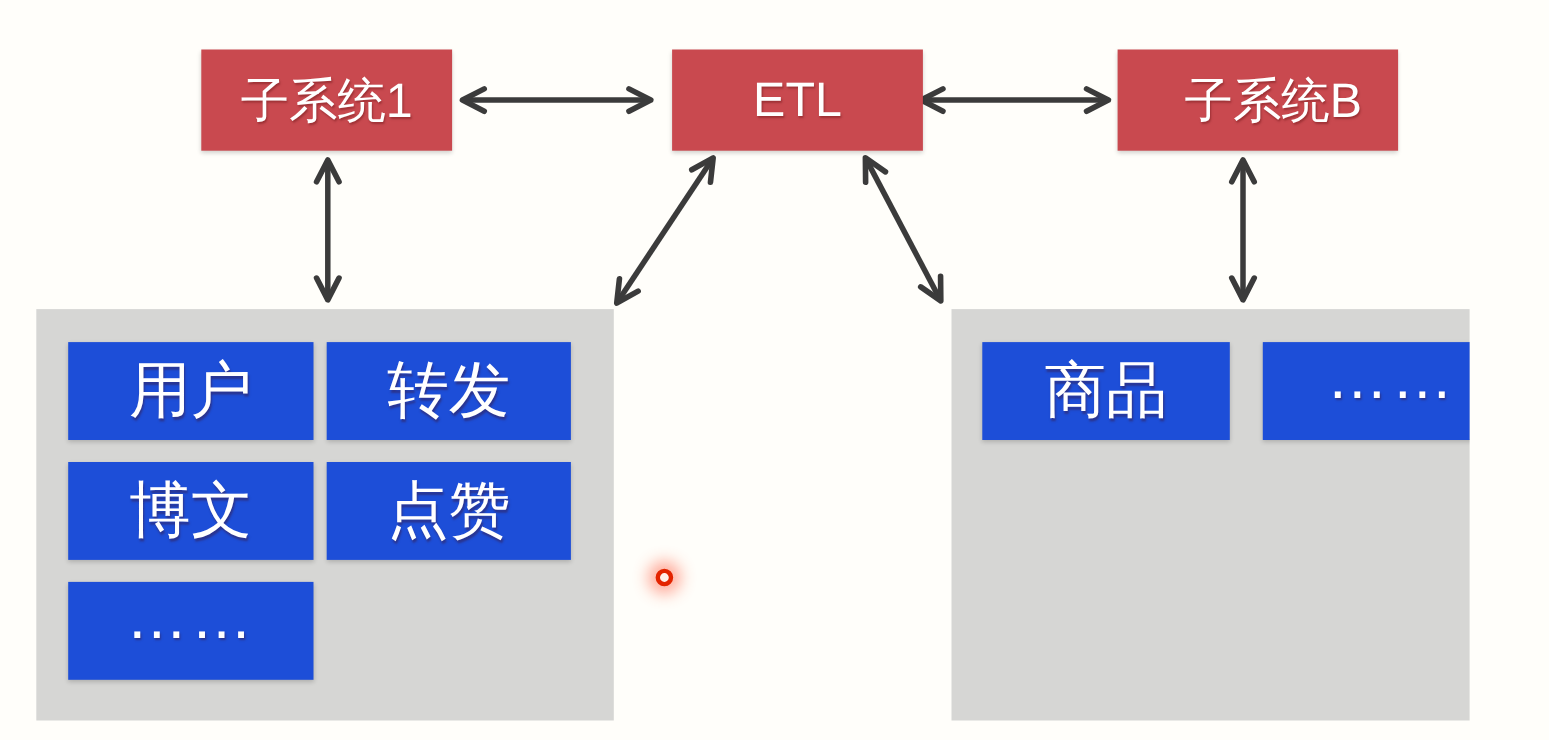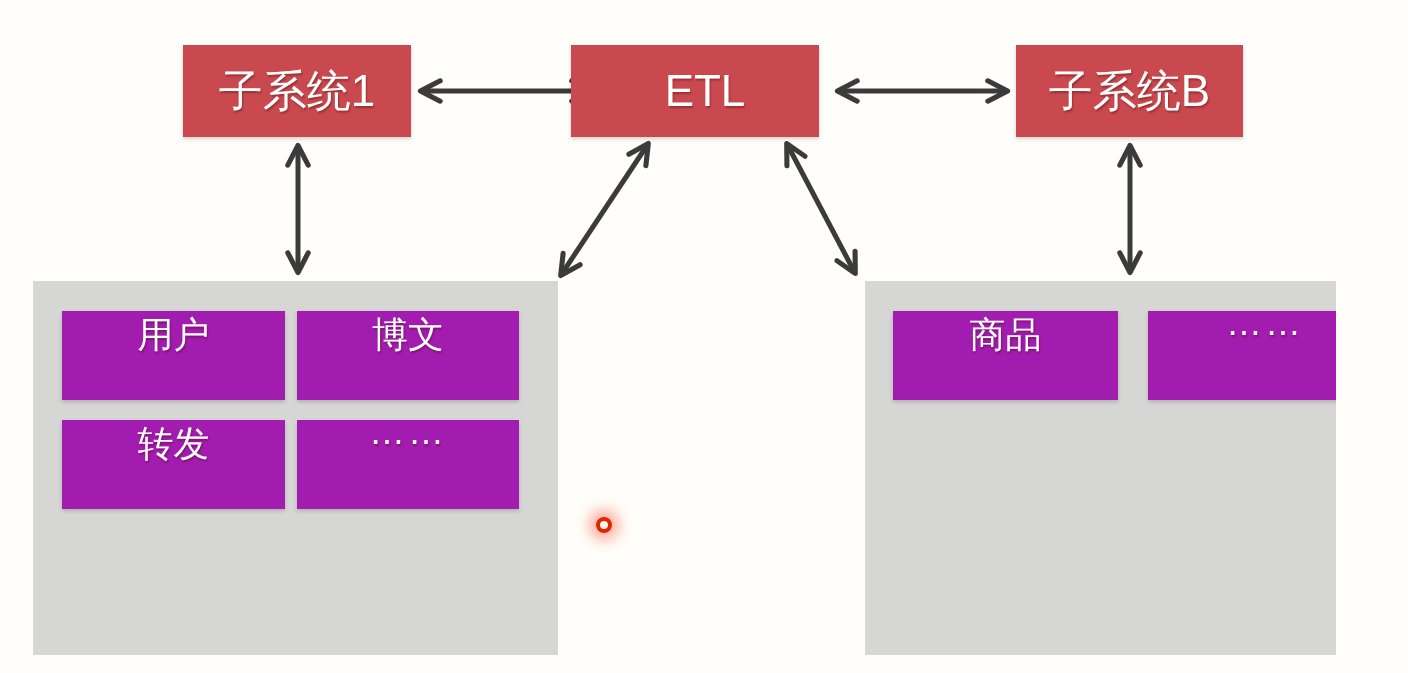--- a/index.html
+++ b/index.html
@@ -11,34 +11,34 @@
   .arrow-layer line{stroke:#3B3B3B;stroke-width:5;}
   .rednode{
     position:absolute;z-index:2;background:#C9494F;color:#FFFFFF;
     display:flex;align-items:center;justify-content:center;
     font-size:44px;height:92px;top:45px;
     box-shadow:0 2px 4px rgba(0,0,0,.18);
     text-shadow:1px 2px 2px rgba(70,0,0,.35);
     white-space:nowrap;
   }
   .node-s1{left:183px;width:228px;}
-  .node-etl{left:571px;width:228px;padding-left:20px;}
-  .node-sb{left:1016px;width:227px;}
+  .node-etl{left:611px;width:228px;}
+  .node-sb{left:1016px;width:227px;padding-left:28px;}
   .group{
     position:absolute;top:281px;height:374px;z-index:2;
     background:#D6D6D4;box-sizing:border-box;
     display:grid;grid-template-rows:repeat(3,89px);row-gap:20px;
     align-content:start;
   }
   .group-left{left:33px;width:525px;padding:30px 0 0 29px;grid-template-columns:223px 222px;column-gap:12px;}
   .group-right{left:865px;width:532px;padding:30px 0 0 28px;grid-template-columns:225px 234px;column-gap:14px;gap:30px;}
   .cell{
-    background:#a21caf;color:#FFFFFF;
-    display:flex;justify-content:center;
-    font-size:36px;
+    background:#1d4ed8;color:#FFFFFF;
+    display:flex;align-items:center;justify-content:center;
+    font-size:56px;
     box-shadow:0 2px 4px rgba(0,0,0,.18);
     text-shadow:1px 2px 2px rgba(70,0,0,.35);
     white-space:nowrap;
   }
   .cell.dots span{transform:translateY(-0.24em);letter-spacing:3px;}
   .laser{
     position:absolute;z-index:3;left:596px;top:517px;width:8px;height:8px;
     border:4px solid #E32400;border-radius:50%;background:#FFF0EA;
     box-shadow:0 0 14px 7px rgba(255,70,40,.45);
   }
@@ -64,24 +64,27 @@
 
   <div class="rednode node-s1">子系统1</div>
   <div class="rednode node-etl">ETL</div>
   <div class="rednode node-sb">子系统B</div>
 
   <div class="group group-left">
     <div class="cell">
         <span>用户</span>
       </div>
     <div class="cell">
+        <span>转发</span>
+      </div>
+    <div class="cell">
         <span>博文</span>
       </div>
     <div class="cell">
-        <span>转发</span>
+        <span>点赞</span>
       </div>
     <div class="cell dots">
         <span>……</span>
       </div>
   </div>
 
   <div class="group group-right">
     <div class="cell">
         <span>商品</span>
       </div>

